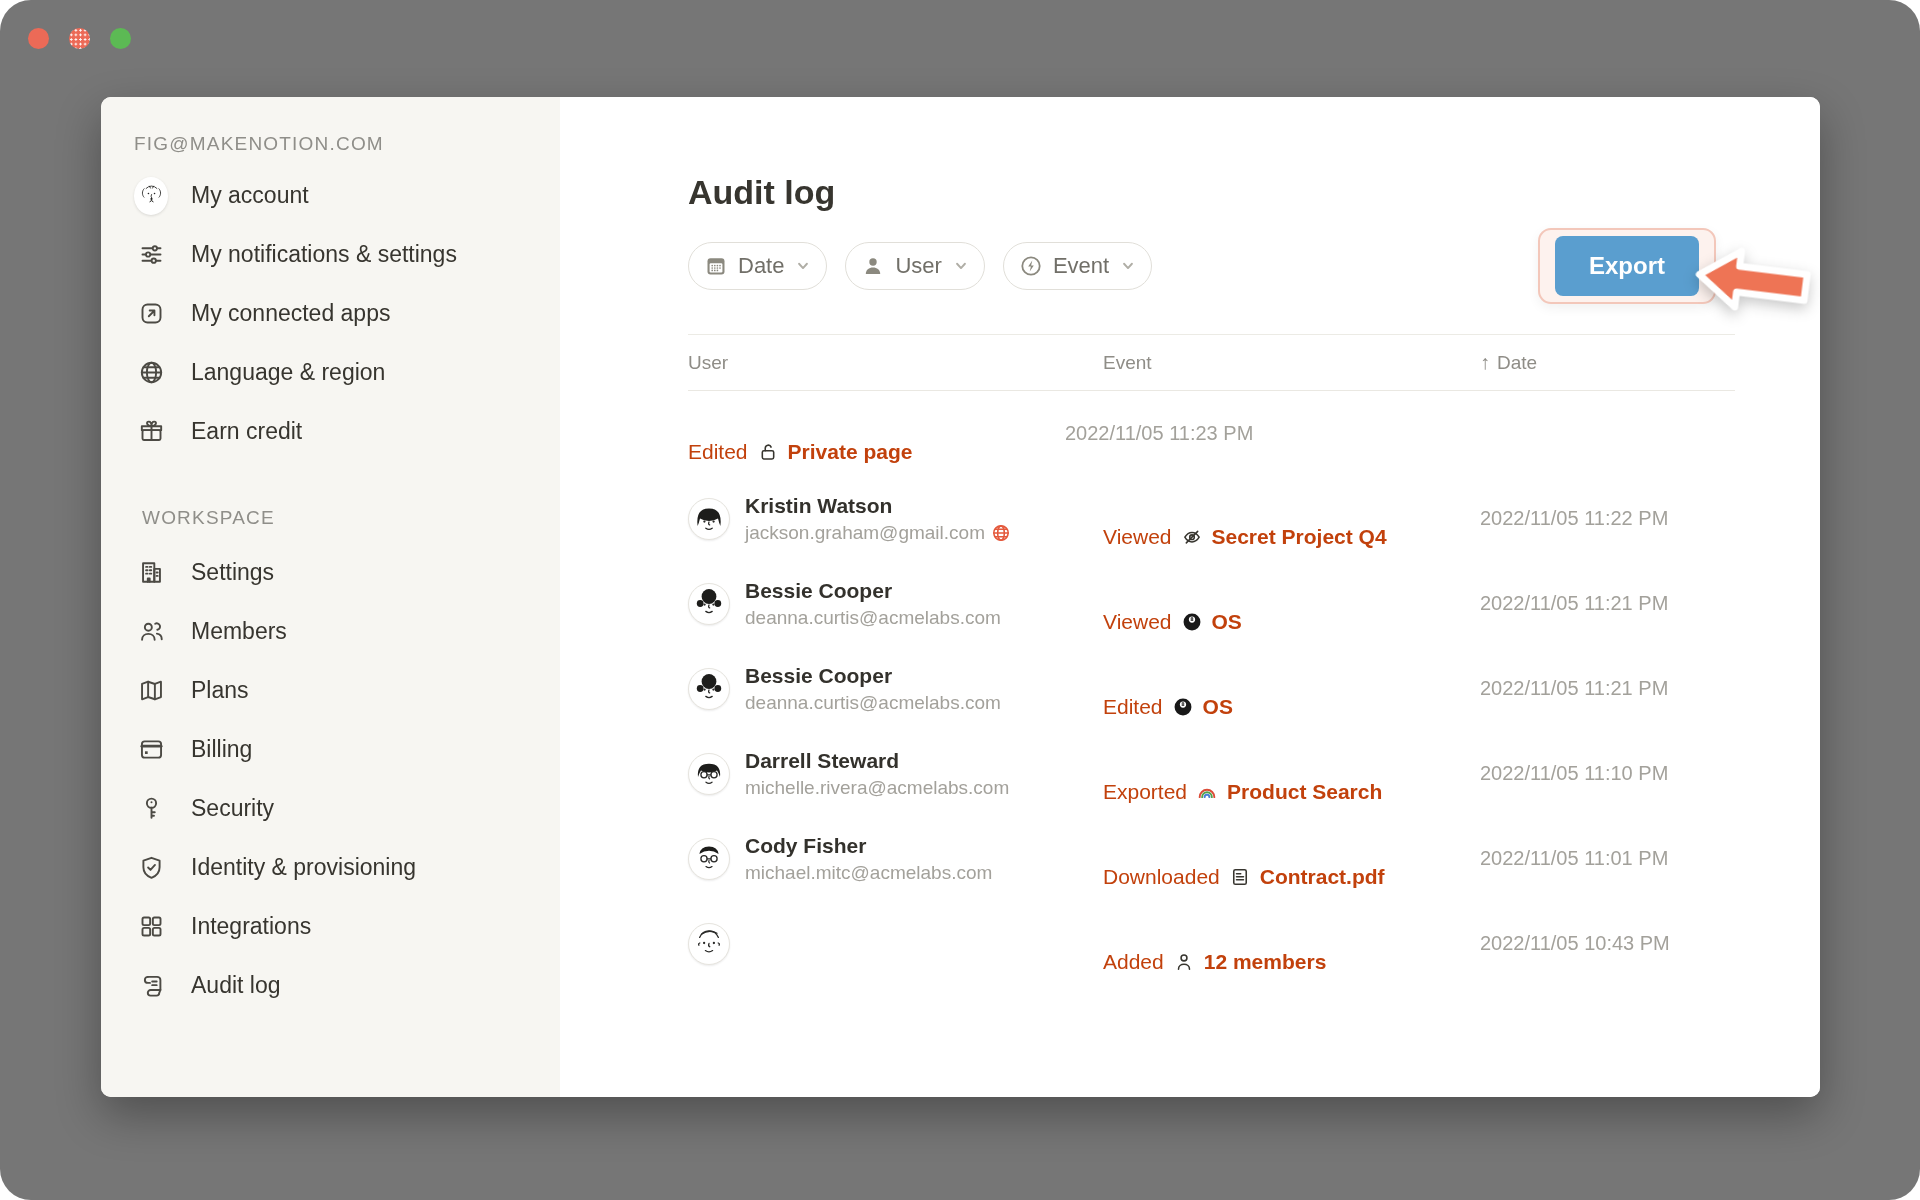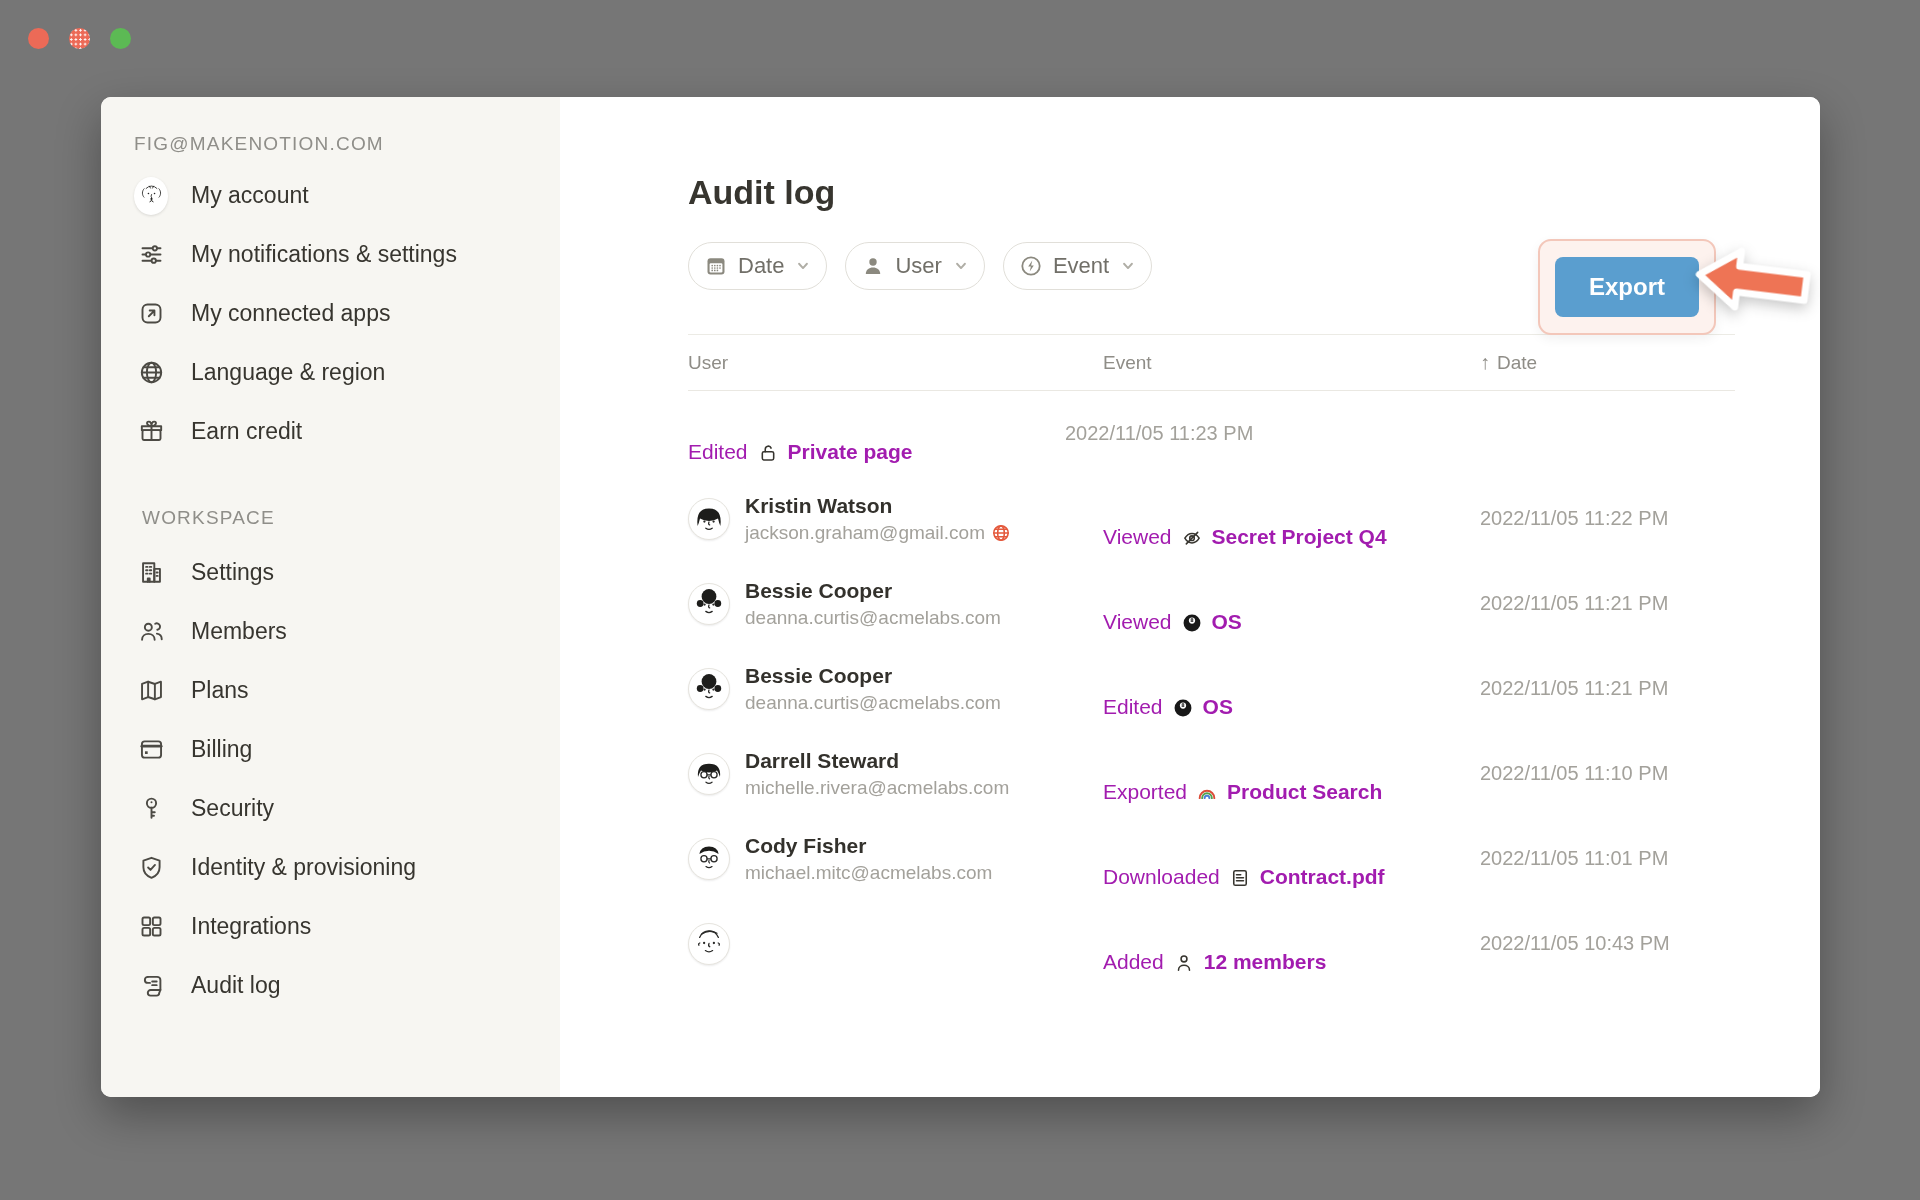--- a/index.html
+++ b/index.html
@@ -1,18 +1,18 @@
 <!DOCTYPE html>
 <html><head>
 <meta charset="utf-8">
 <style>
   * { margin:0; padding:0; box-sizing:border-box; }
   html,body { width:1920px; height:1200px; }
   body { font-family:"Liberation Sans","DejaVu Sans",sans-serif; }
-  .desktop { position:relative; width:1920px; height:1200px; background:#767676; overflow:hidden; }
+  .desktop { position:relative; width:1920px; height:1200px; background:#767676; overflow:hidden;border-radius:31px; }
 
   
   .traffic { position:absolute; top:28px; left:28px; display:flex; gap:20px; }
   .tl { width:21px; height:21px; border-radius:50%; }
   .tl.red { background:#ec6a57; }
   .tl.dotted { background:#ec6a57;
     background-image:radial-gradient(circle, rgba(255,255,255,.95) 1.1px, transparent 1.3px);
     background-size:4.6px 4.6px; }
   .tl.green { background:#5cba54; }
 
@@ -38,22 +38,22 @@
   .page-title { font-size:34px; font-weight:700; color:#37352f; }
 
   .filters { display:flex; gap:18px; margin-top:30px; }
   .pill { display:flex; align-items:center; gap:10px; height:48px; padding:0 14px 0 15px;
     border:1.5px solid #e1dfd9; border-radius:24px; background:#fff; cursor:pointer; }
   .pill-label { font-size:22px; color:#716f68; }
   .pill svg.p-icn { width:24px; height:24px; }
   .pill svg.chev { width:18px; height:18px; }
 
   
-  .export-box { position:absolute; top:142px; right:104px; background:#fdf2ee;
-    border:2.5px solid #f3c7ba; border-radius:13px; padding:16px 15px;
+  .export-box { position:absolute; top:131px; right:104px; background:#fdf2ee;
+    border:2.5px solid #f3c7ba; border-radius:13px; padding:6px 15px;
     box-shadow:0 4px 12px rgba(0,0,0,.06); }
   .export-btn { display:block; background:#5a9ecf; color:#fff; font-size:24px; font-weight:600;
     font-family:inherit; border:none; border-radius:8px; padding:16px 34px; cursor:pointer; }
   .annot-arrow { position:absolute; top:150px; left:1132px; width:122px; height:68px;
     transform:rotate(7deg); filter:drop-shadow(0 5px 7px rgba(0,0,0,.22)); z-index:5; }
 
   
   .table { margin-top:44px; width:1047px; }
   .thead { display:flex; align-items:center; height:57px; border-top:1.5px solid #ecebe5;
     border-bottom:1.5px solid #eae8e2; color:#8f8d87; font-size:19px; }
@@ -63,21 +63,21 @@
   .sort-arrow { font-size:20px; color:#8f8d87; }
   .trow { display:flex; align-items:center; height:85px; }
   .ucell { display:flex; align-items:center; }
   .avatar { width:42px; height:42px; border-radius:50%; background:#fff; border:1px solid #e6e4de;
     box-shadow:0 1px 2px rgba(0,0,0,.08); margin-right:15px; flex-shrink:0;
     display:flex; align-items:center; justify-content:center; overflow:hidden; }
   .avatar svg { width:40px; height:40px; }
   .uname { font-size:21px; font-weight:600; color:#33312c; line-height:1.25; }
   .uemail { display:flex; align-items:center; gap:6px; font-size:19px; color:#a3a19b; margin-top:3px; }
   .uemail svg { width:20px; height:20px; }
-  .ecell { display:flex; align-items:flex-end; gap:9px; font-size:21px; color:#a21caf;margin-top:36px; }
+  .ecell { display:flex; align-items:center; gap:9px; font-size:21px; color:#c2410c;margin-top:36px; }
   .eobj { font-weight:600; }
   .ecell svg { width:22px; height:22px; }
   .dcell { font-size:20px; color:#a3a19b; }
   .face { stroke:#2a2a28; stroke-width:1.3; stroke-linecap:round; stroke-linejoin:round; fill:none; }
   .ev { stroke:#37352f; stroke-width:1.7; stroke-linecap:round; stroke-linejoin:round; fill:none; }
 </style>
 </head>
 <body>
 
 <div class="desktop">

